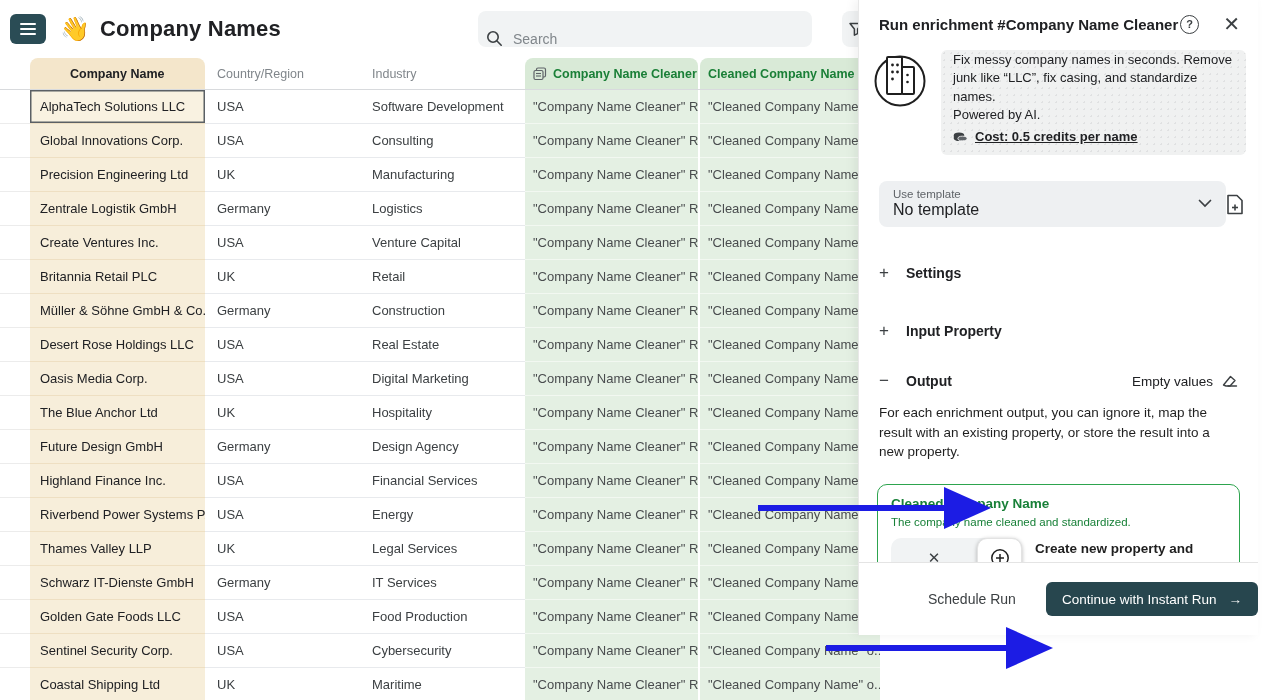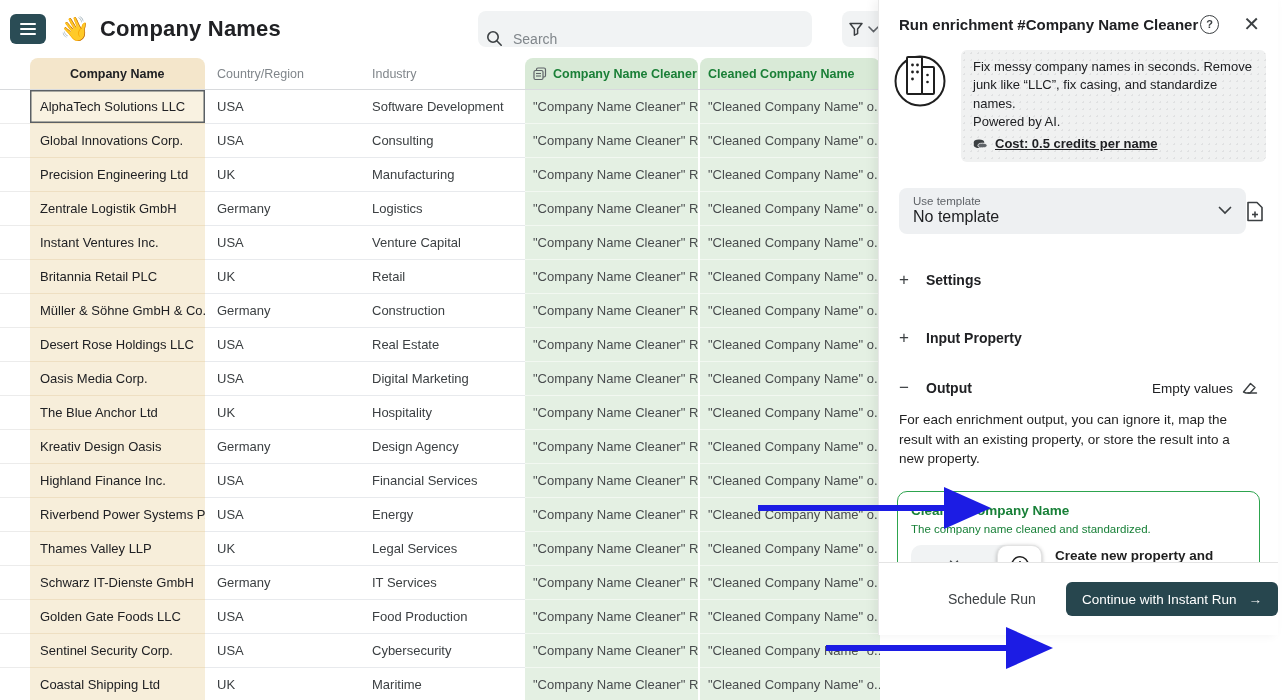--- a/index.html
+++ b/index.html
@@ -38,31 +38,31 @@
   .tbody { }
   .trow { display:flex; height:34px; }
   .cell { display:flex; align-items:center; font-size:13px; color:#3c4043; white-space:nowrap; overflow:hidden; }
   .cell.c0 { border-bottom:1px solid #ececec; }
   .cell.c1 { background:#f7eeda; color:#202124; border-bottom:1px solid #eedfc2; }
   .cell.c2, .cell.c3 { border-bottom:1px solid #e8eaed; }
   .cell.c4, .cell.c5 { background:#e4f0e3; color:#494c4e; border-bottom:1px solid #f2f8f1; }
   .cell.selected { box-shadow: inset 0 0 0 1.5px #5b6065; background:#f9f2e1; }
 
   
-  .panel { position:absolute; left:878px; top:0; width:400px; height:635px; background:#fff;
+  .panel { position:absolute; left:858px; top:0; width:400px; height:635px; background:#fff;
     border-left:1px solid #e8e8e8; box-shadow:-4px 0 10px rgba(0,0,0,.06); }
   .p-head { display:flex; align-items:center; padding:14px 18px 0 20px; }
   .p-title { font-size:15px; font-weight:700; color:#202124; flex:1; }
   .help-ic { width:19px; height:19px; border:1.6px solid #3c4043; border-radius:50%；;
     border-radius:50%; display:flex; align-items:center; justify-content:center;
     font-size:11px; font-weight:700; color:#3c4043; cursor:pointer; }
   .close-ic { margin-left:24px; font-size:20px; color:#3c4043; cursor:pointer; line-height:1; }
 
   .desc-row { display:flex; gap:14px; margin:16px 12px 0 14px; align-items:flex-start; }
-  .desc-box { flex:1; background:#f0f1f1; border-radius:6px; padding:8px 12px 9px 12px;
+  .desc-box { flex:1; background:#f0f1f1; border-radius:6px; padding:1px 12px 9px 12px;
     font-size:13px; line-height:1.42; color:#202124;
     background-image:radial-gradient(#e0e1e2 1px, transparent 1px); background-size:7px 7px; }
   .cost-line { display:flex; align-items:center; gap:7px; margin-top:3px; font-weight:700; }
   .cost-line span { text-decoration:underline; }
 
   .template-row { display:flex; align-items:center; margin:26px 14px 0 20px; gap:0; }
   .template-select { flex:1; background:#eef0f2; border-radius:8px; padding:7px 14px 8px 14px;
     display:flex; align-items:center; cursor:pointer; }
   .ts-text { flex:1; }
   .ts-label { font-size:11.5px; color:#5f6368; }
@@ -183,21 +183,21 @@
           <div class="trow">
             <div class="cell c0"></div>
             <div class="cell c1">Zentrale Logistik GmbH</div>
             <div class="cell c2">Germany</div>
             <div class="cell c3">Logistics</div>
             <div class="cell c4">"Company Name Cleaner" R...</div>
             <div class="cell c5">"Cleaned Company Name" o...</div>
           </div>
           <div class="trow">
             <div class="cell c0"></div>
-            <div class="cell c1">Instant Ventures Inc.</div>
+            <div class="cell c1">Create Ventures Inc.</div>
             <div class="cell c2">USA</div>
             <div class="cell c3">Venture Capital</div>
             <div class="cell c4">"Company Name Cleaner" R...</div>
             <div class="cell c5">"Cleaned Company Name" o...</div>
           </div>
           <div class="trow">
             <div class="cell c0"></div>
             <div class="cell c1">Britannia Retail PLC</div>
             <div class="cell c2">UK</div>
             <div class="cell c3">Retail</div>
@@ -231,21 +231,21 @@
           <div class="trow">
             <div class="cell c0"></div>
             <div class="cell c1">The Blue Anchor Ltd</div>
             <div class="cell c2">UK</div>
             <div class="cell c3">Hospitality</div>
             <div class="cell c4">"Company Name Cleaner" R...</div>
             <div class="cell c5">"Cleaned Company Name" o...</div>
           </div>
           <div class="trow">
             <div class="cell c0"></div>
-            <div class="cell c1">Kreativ Design Oasis</div>
+            <div class="cell c1">Future Design GmbH</div>
             <div class="cell c2">Germany</div>
             <div class="cell c3">Design Agency</div>
             <div class="cell c4">"Company Name Cleaner" R...</div>
             <div class="cell c5">"Cleaned Company Name" o...</div>
           </div>
           <div class="trow">
             <div class="cell c0"></div>
             <div class="cell c1">Highland Finance Inc.</div>
             <div class="cell c2">USA</div>
             <div class="cell c3">Financial Services</div>

